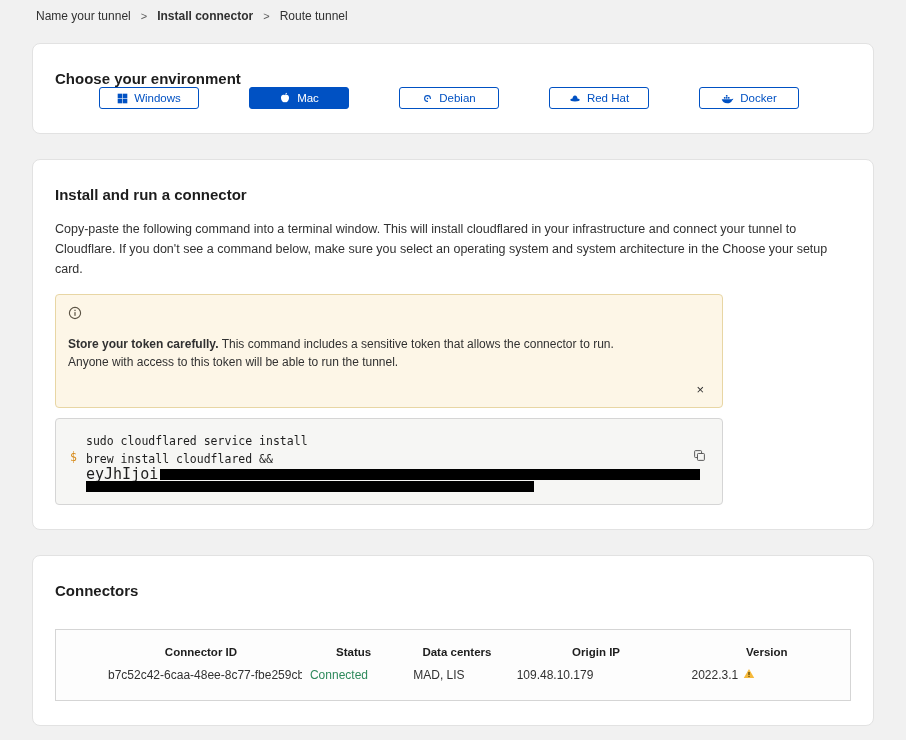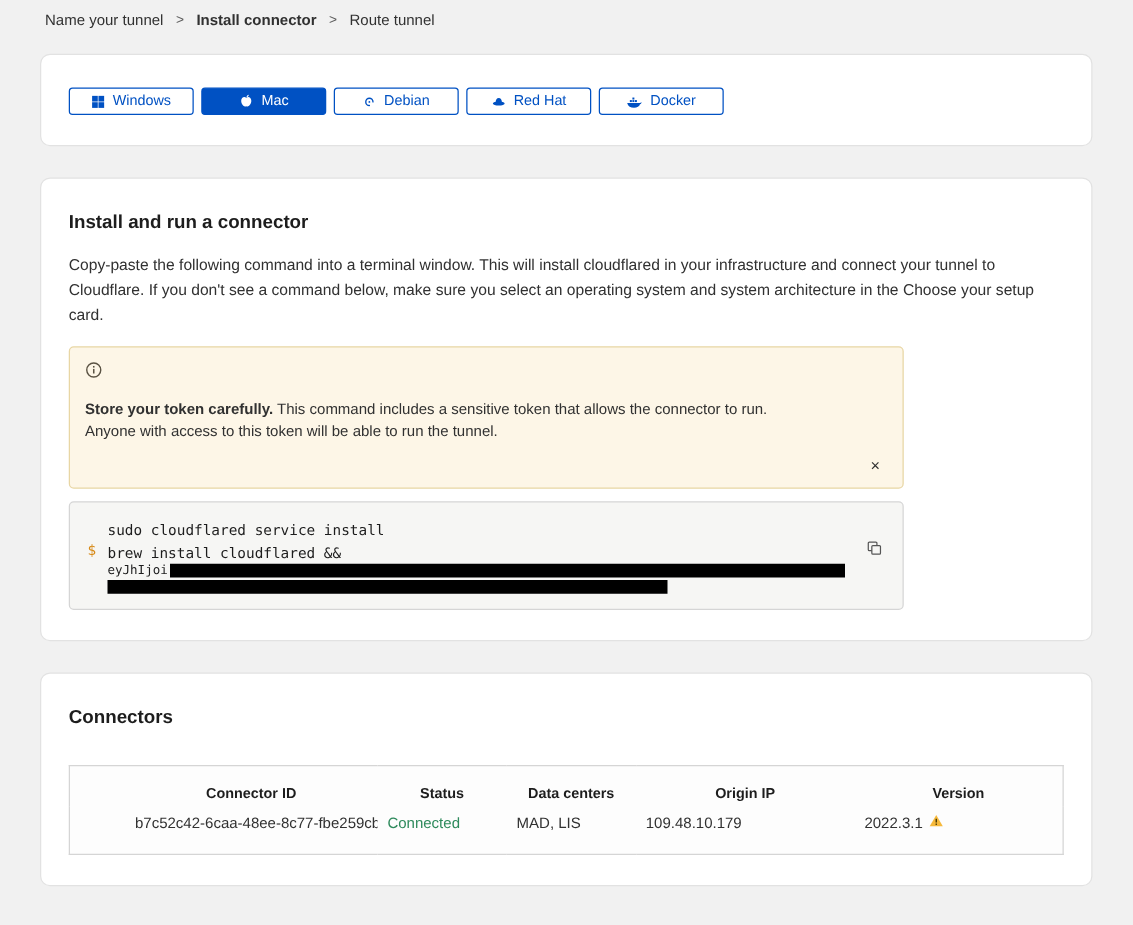--- a/index.html
+++ b/index.html
@@ -50,20 +50,21 @@
     justify-content: center;
     gap: 6px;
     border: 1px solid #0051c3;
     border-radius: 3px;
     background: #ffffff;
     color: #0051c3;
     font-size: 11.5px;
     font-family: "Liberation Sans", sans-serif;
     cursor: pointer;
     padding: 0;
+    margin-left: 44px;
   }
   .os-btn.selected { background: #0051c3; color: #ffffff; }
   .os-icon { display: inline-flex; align-items: center; }
 
   
   .description {
     font-size: 12.5px;
     line-height: 1.6;
     margin: 16px 0 15px;
     color: #313131;
@@ -110,21 +111,21 @@
   }
   .code-flex { display: flex; }
   .code-prompt {
     width: 16px;
     flex: 0 0 16px;
     color: #d78a18;
     margin-top: 18px;
   }
   .code-lines { flex: 1; }
   .code-line { line-height: 18px; white-space: pre; }
-  .token-line { line-height: 12px; font-size: 10px; display: flex; align-items: flex-start; }
+  .token-line { line-height: 12px; font-size: 15px; display: flex; align-items: center; }
   .redact { display: inline-block; background: #000; height: 11px; }
   .redact-1 { width: 540px; margin-left: 2px; }
   .redact-2 { width: 448px; margin-top: 1px; }
   .copy-btn {
     position: absolute;
     top: 28px;
     right: 14px;
     background: none;
     border: none;
     cursor: pointer;
@@ -164,20 +165,21 @@
 
 <nav class="breadcrumb">
   <span class="crumb">Name your tunnel</span>
   <span class="crumb-sep">&gt;</span>
   <span class="crumb active">Install connector</span>
   <span class="crumb-sep">&gt;</span>
   <span class="crumb">Route tunnel</span>
 </nav>
 
 <section class="card">
+  <h2 class="card-title">Choose your environment</h2>
   <div class="os-row">
     <button class="os-btn">
       <span class="os-icon">
         <svg width="11" height="11" viewBox="0 0 16 16">
             <rect x="1" y="1" width="6.6" height="6.6" fill="currentColor"></rect>
             <rect x="8.4" y="1" width="6.6" height="6.6" fill="currentColor"></rect>
             <rect x="1" y="8.4" width="6.6" height="6.6" fill="currentColor"></rect>
             <rect x="8.4" y="8.4" width="6.6" height="6.6" fill="currentColor"></rect>
           </svg>
       </span>

